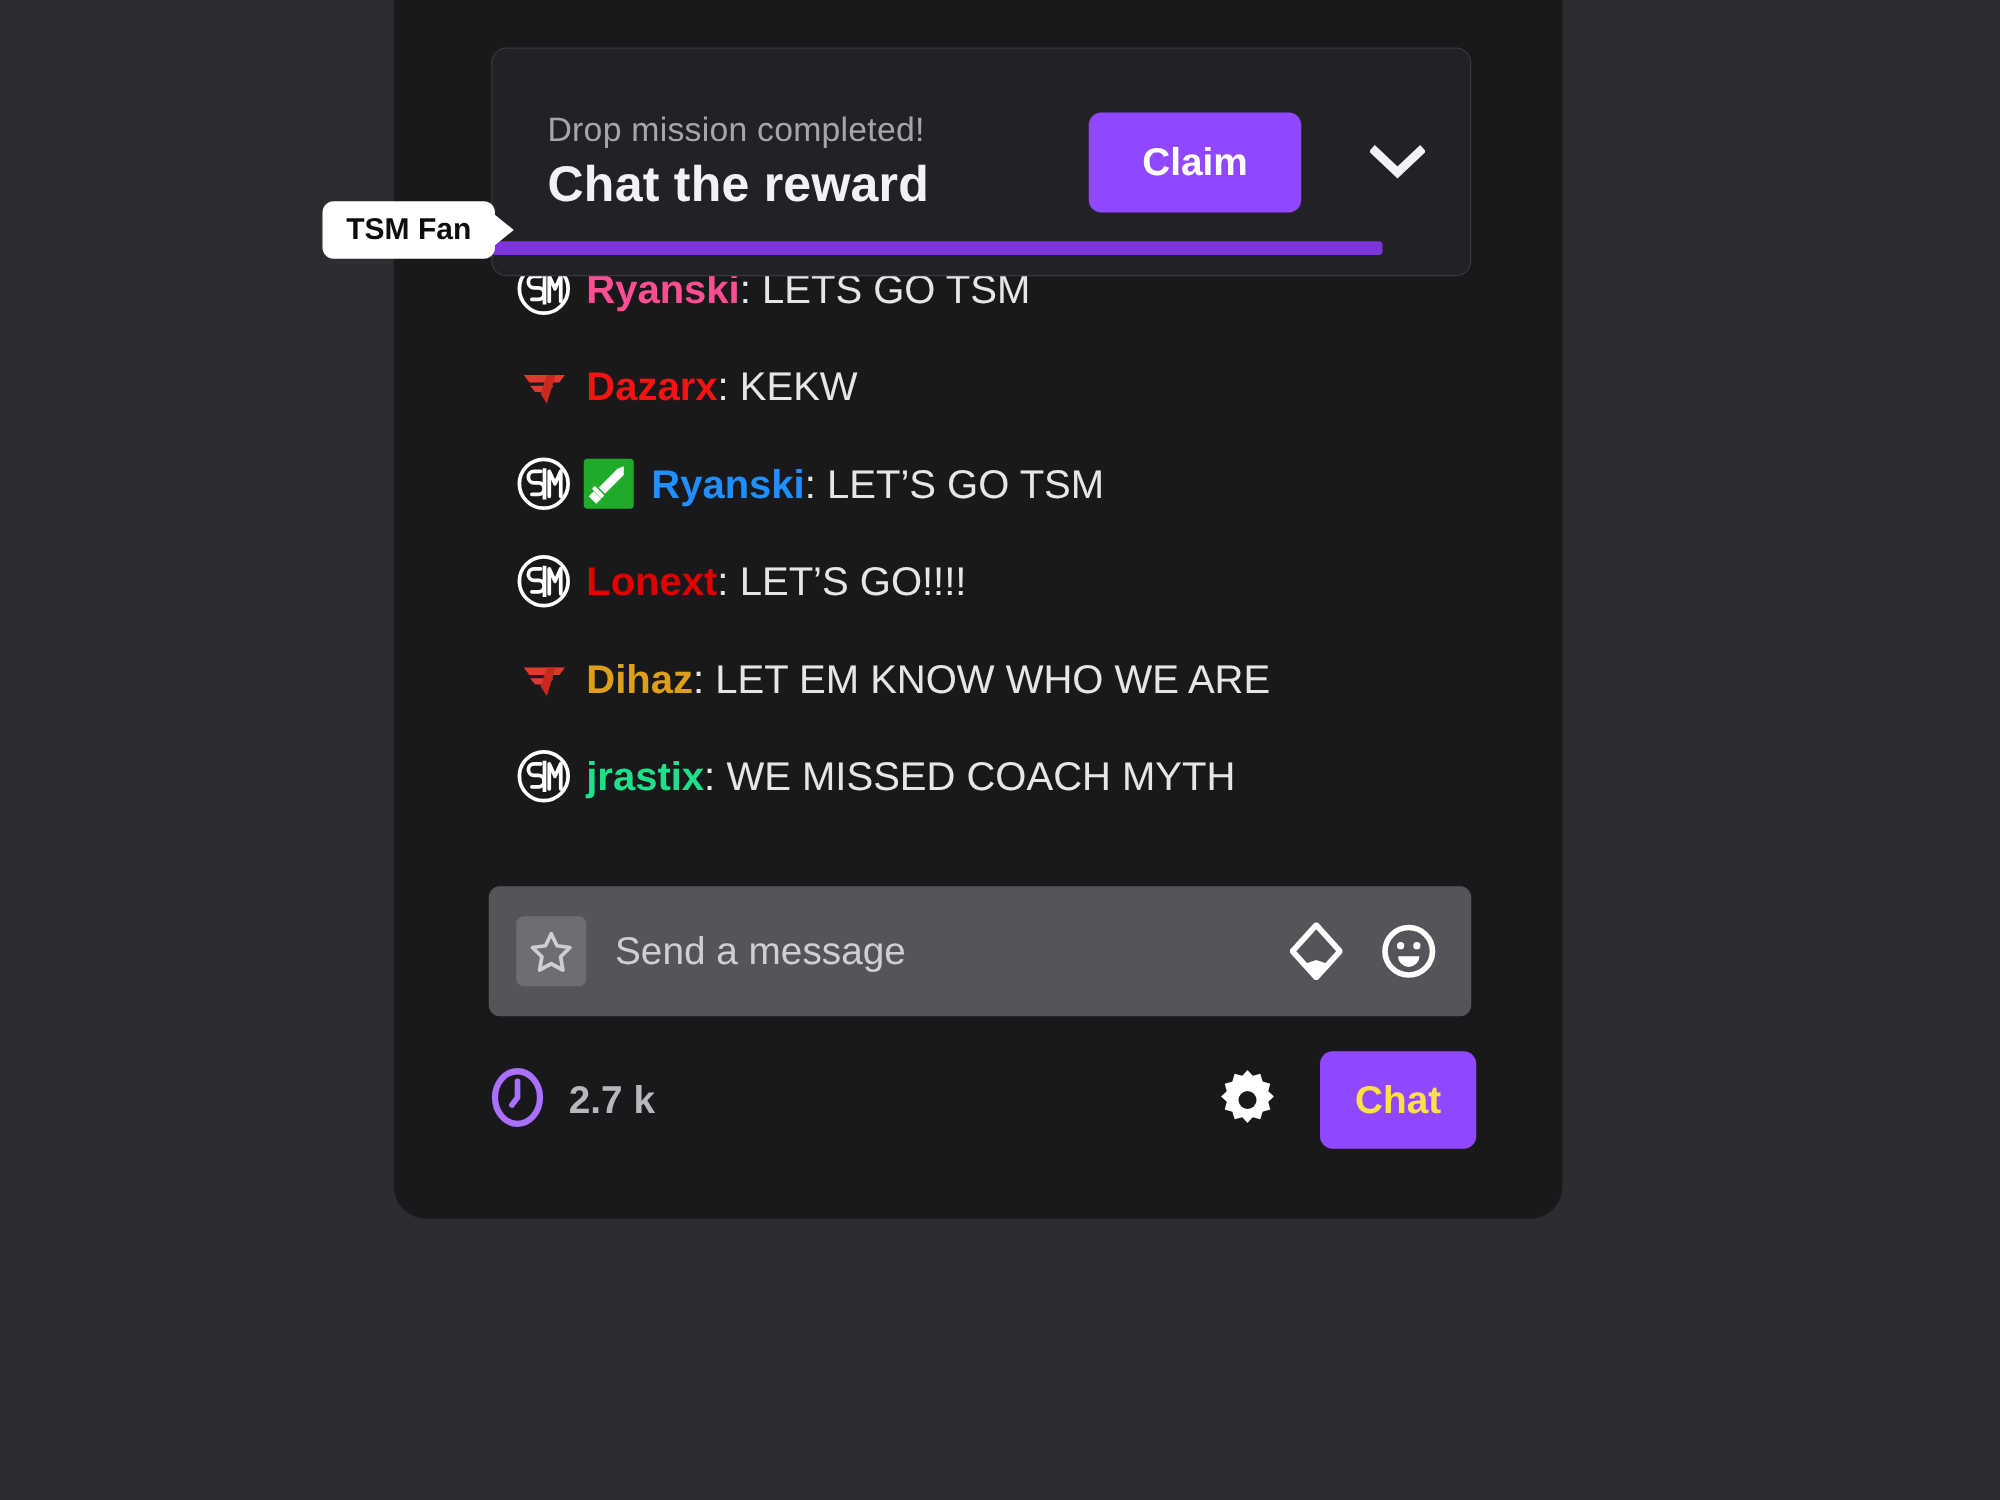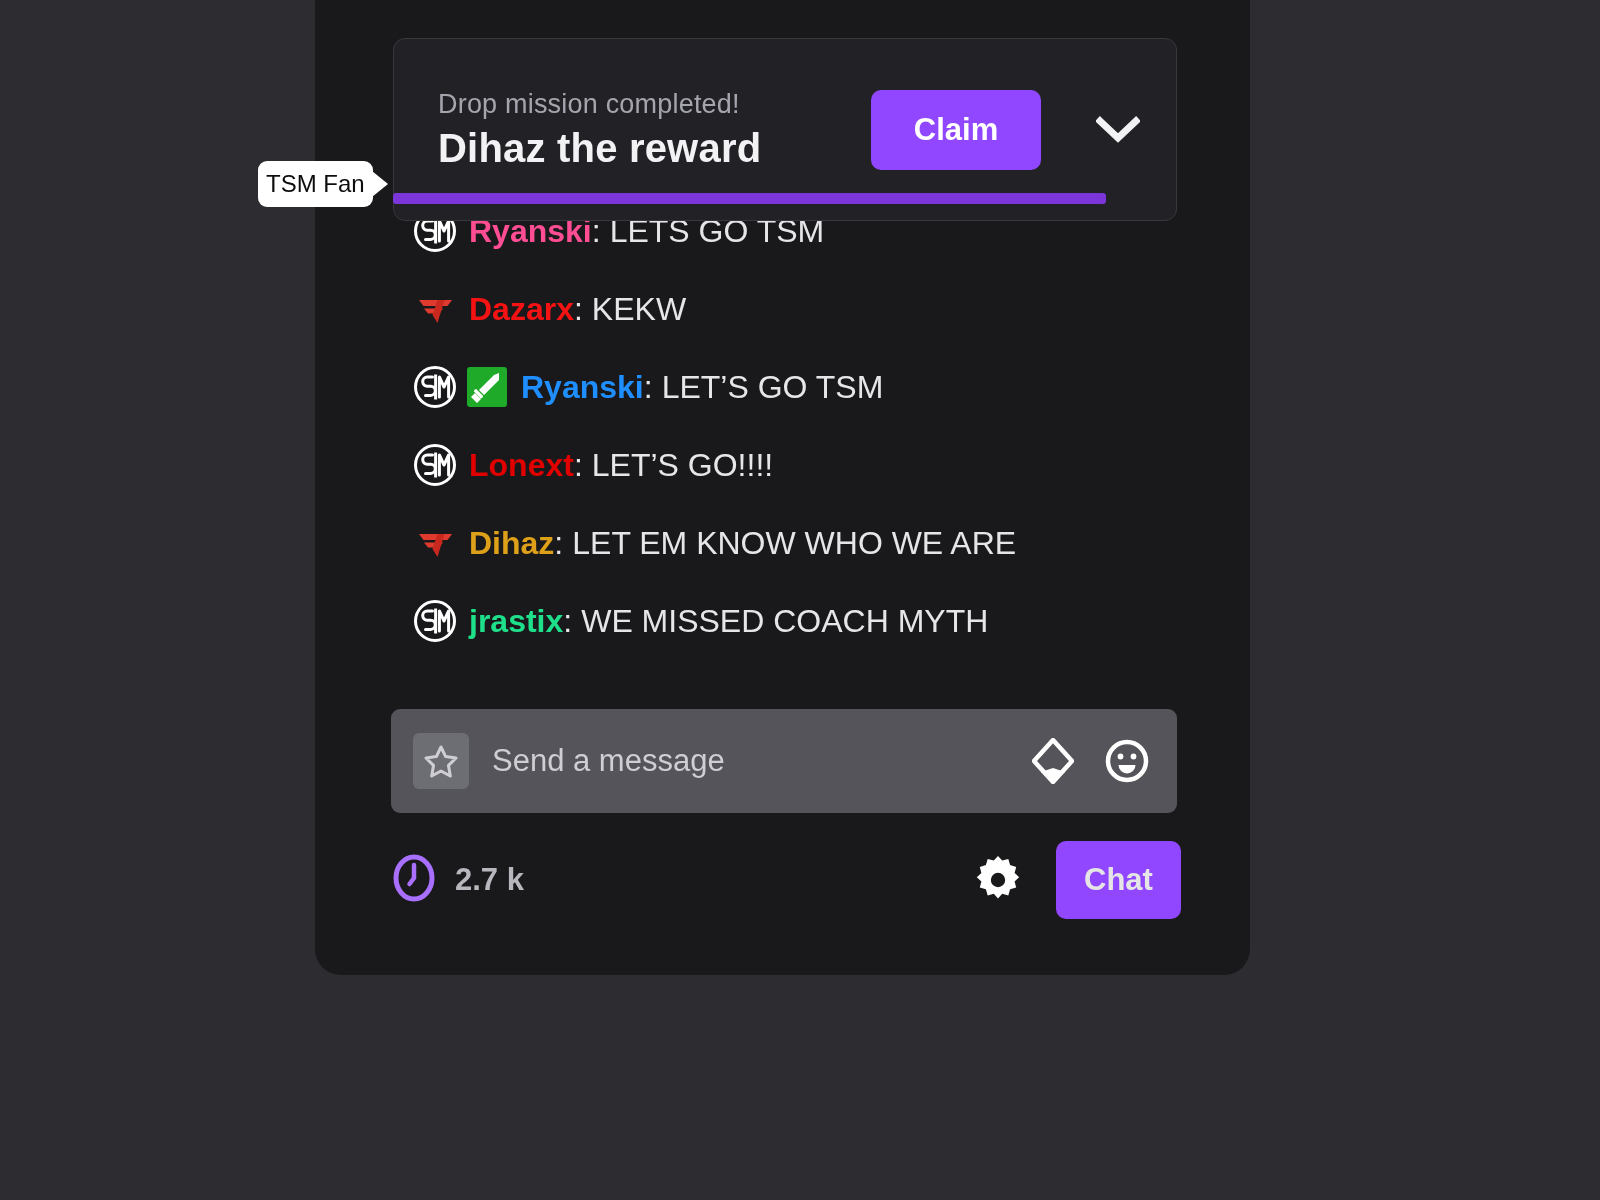--- a/index.html
+++ b/index.html
@@ -158,22 +158,22 @@
     top: 179px;
     height: 50px;
     display: flex;
     align-items: center;
     z-index: 9;
   }
   #tsm-fan-bubble {
     background: #ffffff;
     color: #0d0d0f;
     font-size: 24px;
-    font-weight: normal;
-    padding: 11px 8px;
+    font-weight: bold;
+    padding: 11px 19px;
     border-radius: 9px;
     white-space: nowrap;
     line-height: 1;
   }
   #tsm-fan-arrow {
     width: 0;
     height: 0;
     border-top: 13px solid transparent;
     border-bottom: 13px solid transparent;
     border-left: 16px solid #ffffff;
@@ -251,21 +251,21 @@
     height: 60px;
     display: flex;
     align-items: center;
     justify-content: center;
     cursor: pointer;
     flex: 0 0 auto;
     margin-right: 28px;
   }
   #chat-button {
     background: #9147ff;
-    color: #e5e5e5;
+    color: #fde047;
     font-size: 31px;
     font-weight: bold;
     border: none;
     border-radius: 10px;
     width: 125px;
     height: 78px;
     cursor: pointer;
     font-family: "Liberation Sans", sans-serif;
     flex: 0 0 auto;
   }
@@ -273,21 +273,21 @@
 </head>
 <body>
 
 <div id="stage">
 
   <div id="chat-panel">
 
     <div id="drop-card">
       <div id="drop-text-wrap">
         <div class="drop-sub">Drop mission completed!</div>
-        <div class="drop-title">Dihaz the reward</div>
+        <div class="drop-title">Chat the reward</div>
       </div>
       <button id="claim-button">Claim</button>
       <div id="chevron-btn">
         <svg width="44" height="28" viewBox="0 0 44 28" aria-hidden="true">
           <path d="M4 5 L22 22 L40 5" fill="none" stroke="#f2f2f4" stroke-width="7" stroke-linecap="square" stroke-linejoin="miter"></path>
         </svg>
       </div>
     </div>
 
     <div id="drop-progress-track">

